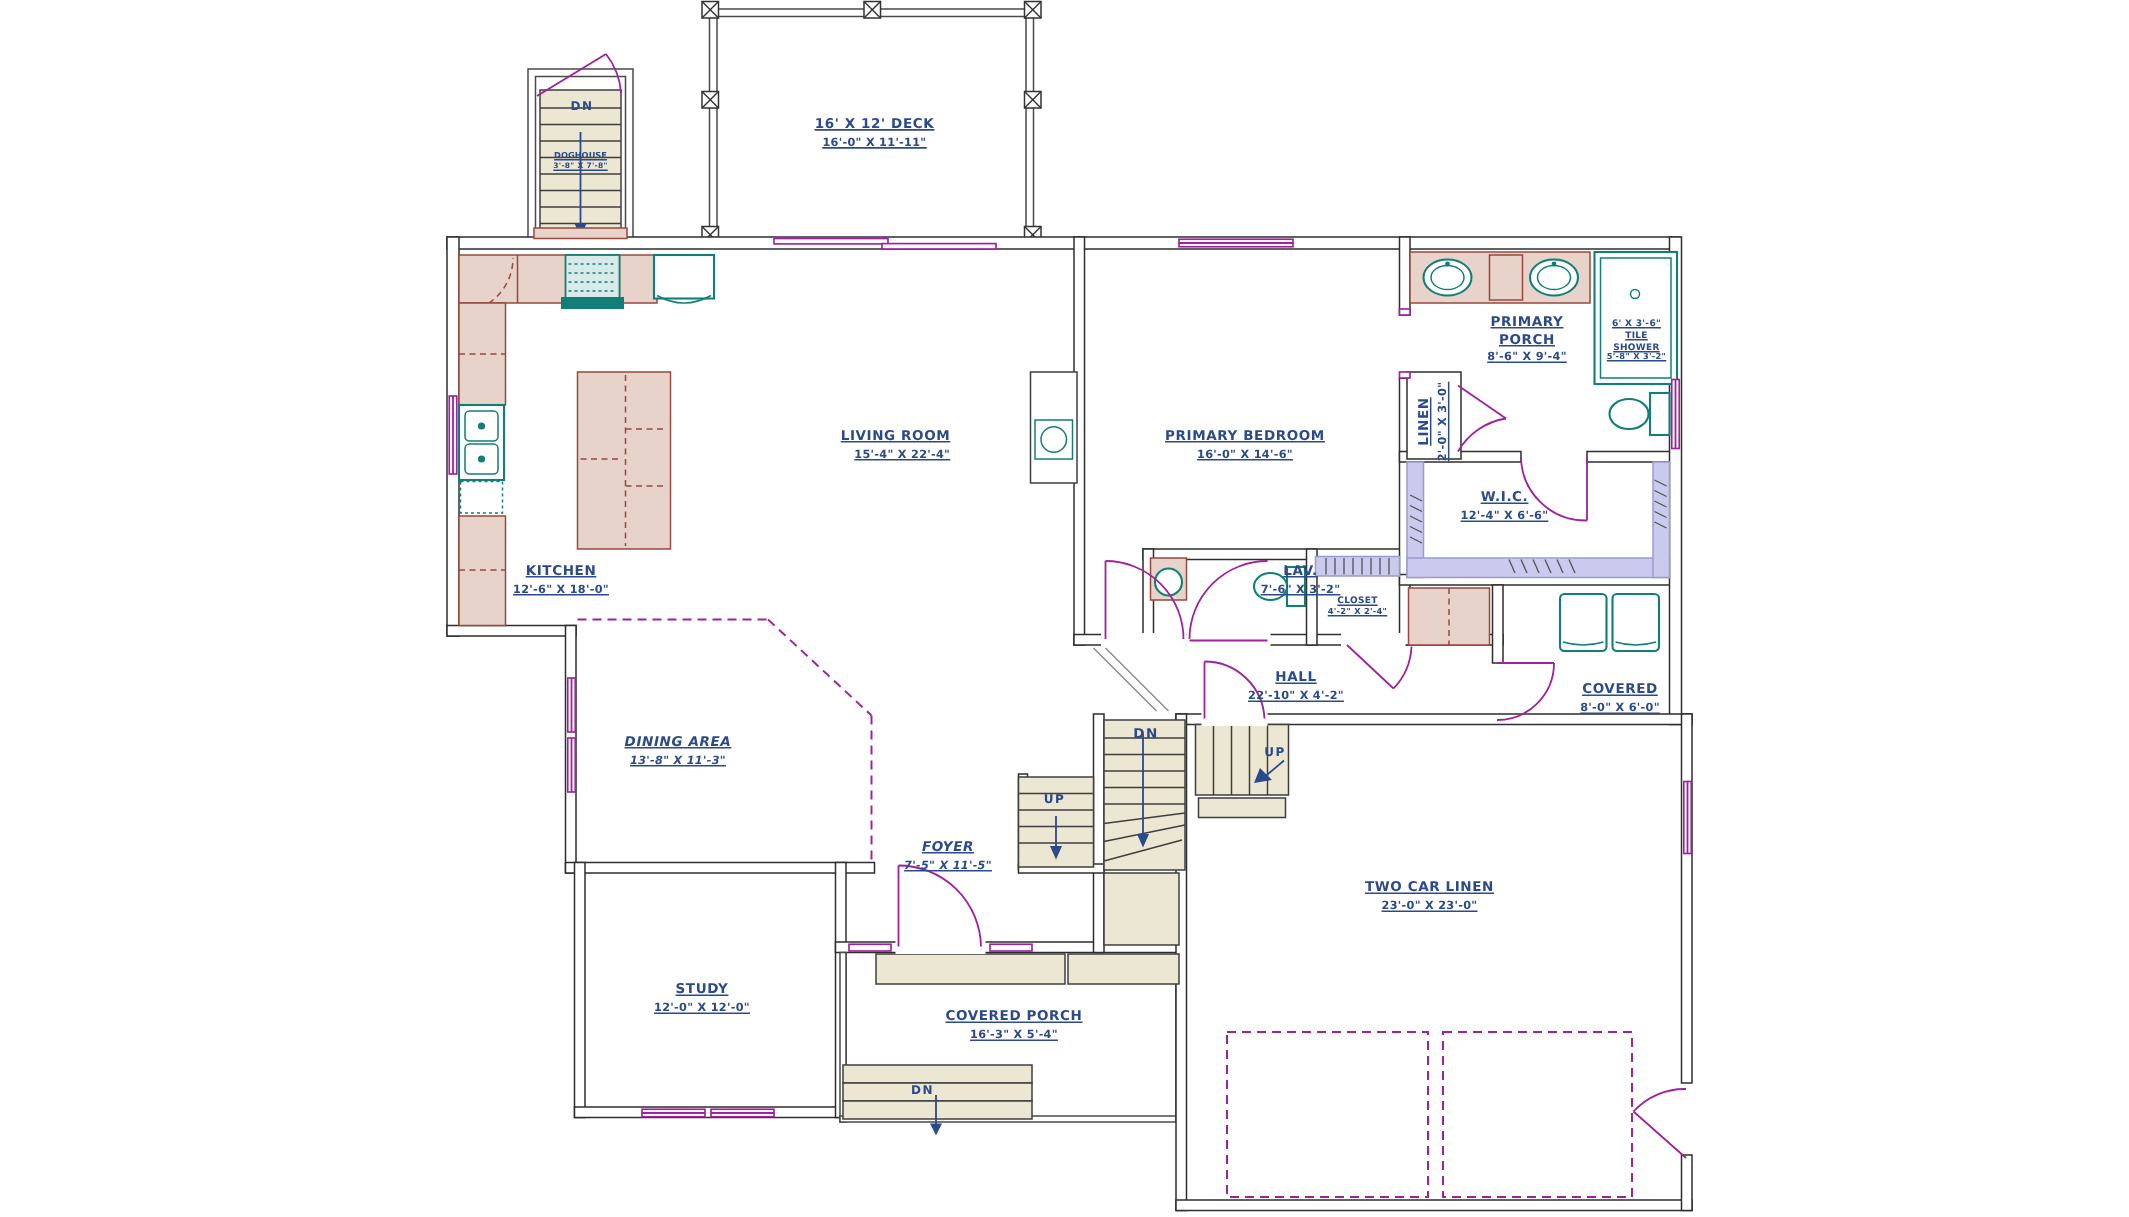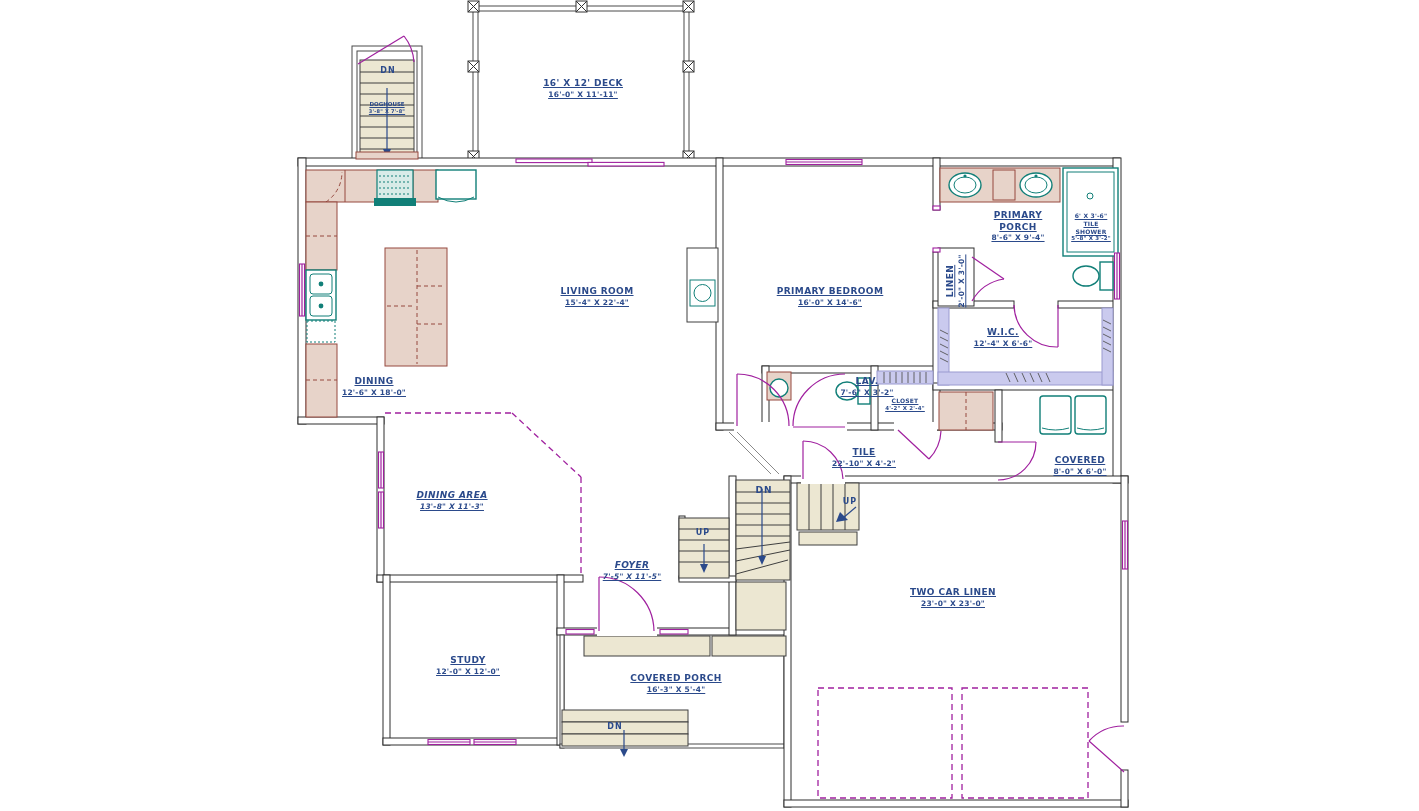--- a/index.html
+++ b/index.html
@@ -419,24 +419,24 @@
 
 <div class="room-label" style="left:583px;top:78px;text-decoration:underline;">
   <div class="nm">16' X 12' DECK</div>
     <div class="dm">16'-0" X 11'-11"</div>
 </div>
 <div class="room-label micro" style="left:387px;top:101px;">
   <div class="nm">DOGHOUSE</div>
     <div class="dm">3'-8" X 7'-8"</div>
 </div>
 <div class="room-label" style="left:374px;top:376px;">
-  <div class="nm">DINING</div>
+  <div class="nm">KITCHEN</div>
     <div class="dm">12'-6" X 18'-0"</div>
 </div>
-<div class="room-label" style="left:597px;top:286px;">
+<div class="room-label" style="left:597px;top:286px;text-align:right;">
   <div class="nm">LIVING ROOM</div>
     <div class="dm">15'-4" X 22'-4"</div>
 </div>
 <div class="room-label" style="left:830px;top:286px;">
   <div class="nm">PRIMARY BEDROOM</div>
     <div class="dm">16'-0" X 14'-6"</div>
 </div>
 <div class="room-label wrap" style="left:1018px;top:210px;width:64px;">
   <div class="nm">PRIMARY PORCH</div>
     <div class="dm">8'-6" X 9'-4"</div>
@@ -455,21 +455,21 @@
 </div>
 <div class="room-label" style="left:830px;top:376px;margin-left:37px;">
   <div class="nm">LAV.</div>
     <div class="dm">7'-6" X 3'-2"</div>
 </div>
 <div class="room-label tiny" style="left:905px;top:397px;">
   <div class="nm">CLOSET</div>
     <div class="dm">4'-2" X 2'-4"</div>
 </div>
 <div class="room-label" style="left:864px;top:447px;">
-  <div class="nm">TILE</div>
+  <div class="nm">HALL</div>
     <div class="dm">22'-10" X 4'-2"</div>
 </div>
 <div class="room-label" style="left:1080px;top:455px;">
   <div class="nm">COVERED</div>
     <div class="dm">8'-0" X 6'-0"</div>
 </div>
 <div class="room-label" style="left:452px;top:490px;font-style:italic;">
   <div class="nm">DINING AREA</div>
     <div class="dm">13'-8" X 11'-3"</div>
 </div>

